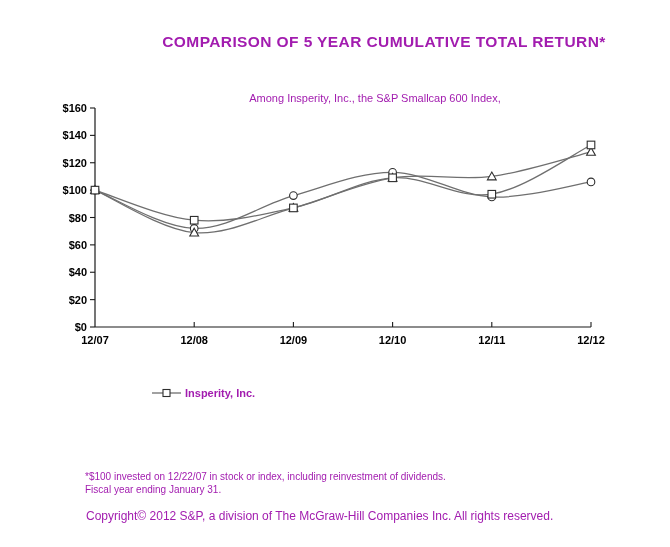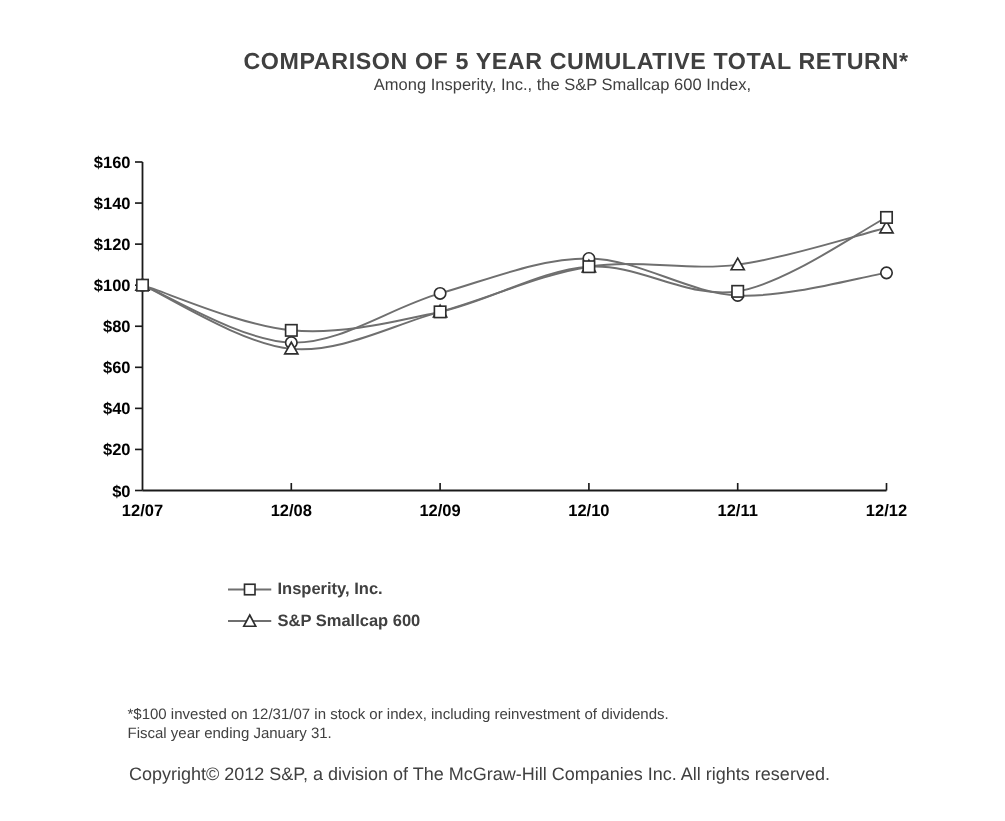--- a/index.html
+++ b/index.html
@@ -1,28 +1,28 @@
 <!DOCTYPE html>
 <html><head>
 <meta charset="utf-8">
 <style>
   html,body{margin:0;padding:0;background:#ffffff;}
   #page{
     position:relative;width:670px;height:547px;background:#ffffff;overflow:hidden;
-    font-family:"Liberation Sans",sans-serif;color:#404040;
+    font-family:"Liberation Sans",sans-serif;color:#a21caf;
   }
   .chart-title{
     position:absolute;left:98px;top:33px;width:572px;text-align:center;
     font-size:15.5px;font-weight:bold;letter-spacing:.4px;white-space:nowrap;
   }
   .chart-subtitle{
     position:absolute;left:80px;top:51px;width:590px;text-align:center;
     font-size:11px;line-height:13px;
   }
-  .chart-subtitle div{white-space:nowrap;}
+  .chart-subtitle div{white-space:nowrap;margin-top:41px;}
   #plot-svg{position:absolute;left:0;top:0;}
   .legend{position:absolute;left:152px;top:387px;}
   .legend-row{display:flex;align-items:flex-end;height:12px;margin-bottom:9px;}
   .legend-row svg{flex:0 0 auto;margin-right:4px;}
   .legend-label{font-size:11px;font-weight:bold;white-space:nowrap;}
   .footnotes{position:absolute;left:85px;top:471px;font-size:10px;line-height:12.5px;}
   .footnotes div{white-space:nowrap;}
   .copyright{position:absolute;left:86px;top:509px;font-size:12px;white-space:nowrap;}
 </style>
 </head>
@@ -92,29 +92,22 @@
     </svg>
 
   <div class="legend" id="legend">
       <div class="legend-row">
         <svg width="29" height="12">
           <line x1="0" y1="6" x2="29" y2="6" stroke="#6f6f6f" stroke-width="1.3"></line>
           <rect x="11" y="2.5" width="7" height="7" fill="#ffffff" stroke="#2e2e2e" stroke-width="1.1"></rect>
         </svg>
         <span class="legend-label">Insperity, Inc.</span>
       </div>
-      <div class="legend-row">
-        <svg width="29" height="12">
-          <line x1="0" y1="6" x2="29" y2="6" stroke="#6f6f6f" stroke-width="1.3"></line>
-          <path d="M14.5,2 L18.5,9.5 L10.5,9.5 Z" fill="#ffffff" stroke="#2e2e2e" stroke-width="1.1"></path>
-        </svg>
-        <span class="legend-label">S&amp;P Smallcap 600</span>
-      </div>
     </div>
 
   <div class="footnotes">
-    <div>*$100 invested on 12/31/07 in stock or index, including reinvestment of dividends.</div>
+    <div>*$100 invested on 12/22/07 in stock or index, including reinvestment of dividends.</div>
     <div>Fiscal year ending January 31.</div>
   </div>
 
   <div class="copyright">Copyright© 2012 S&amp;P, a division of The McGraw-Hill Companies Inc. All rights reserved.</div>
 
 </div>
 
 </body></html>

